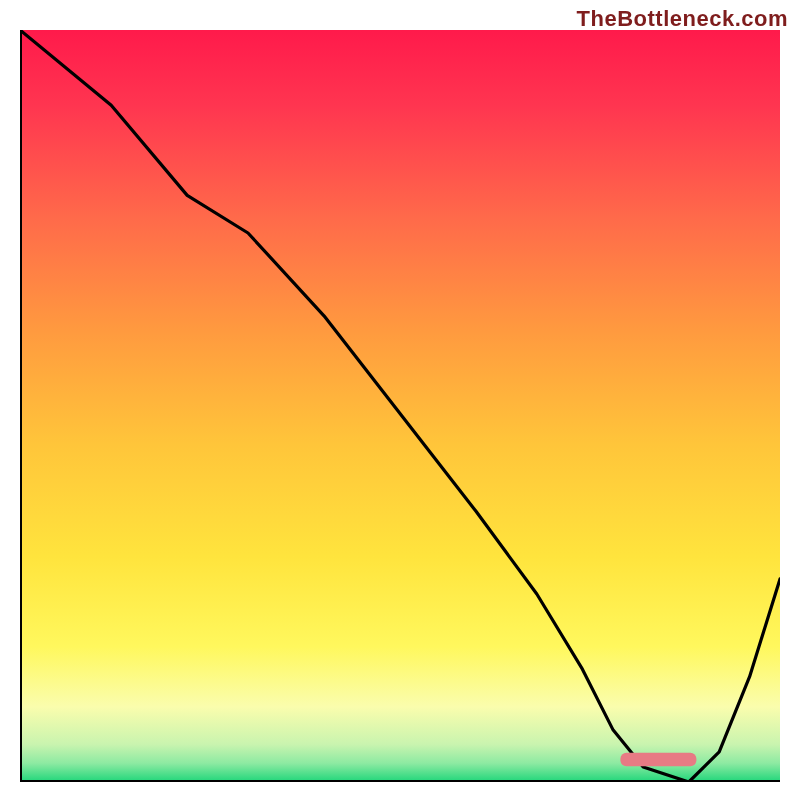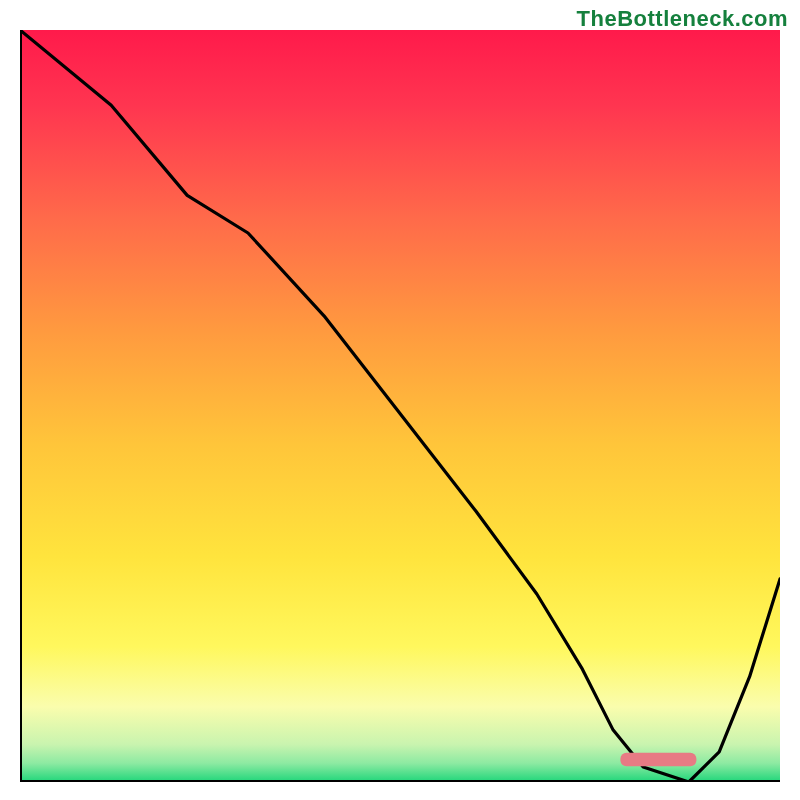--- a/index.html
+++ b/index.html
@@ -15,21 +15,21 @@
     width: 800px;
     height: 800px;
   }
   .watermark {
     position: absolute;
     top: 6px;
     right: 12px;
     font-family: Arial, Helvetica, sans-serif;
     font-size: 22px;
     font-weight: 600;
-    color: #15803d;
+    color: #7f1d1d;
     letter-spacing: 0.5px;
   }
   .plot {
     position: absolute;
     left: 20px;
     top: 30px;
     width: 760px;  
     height: 752px;
   }
   .axes {

